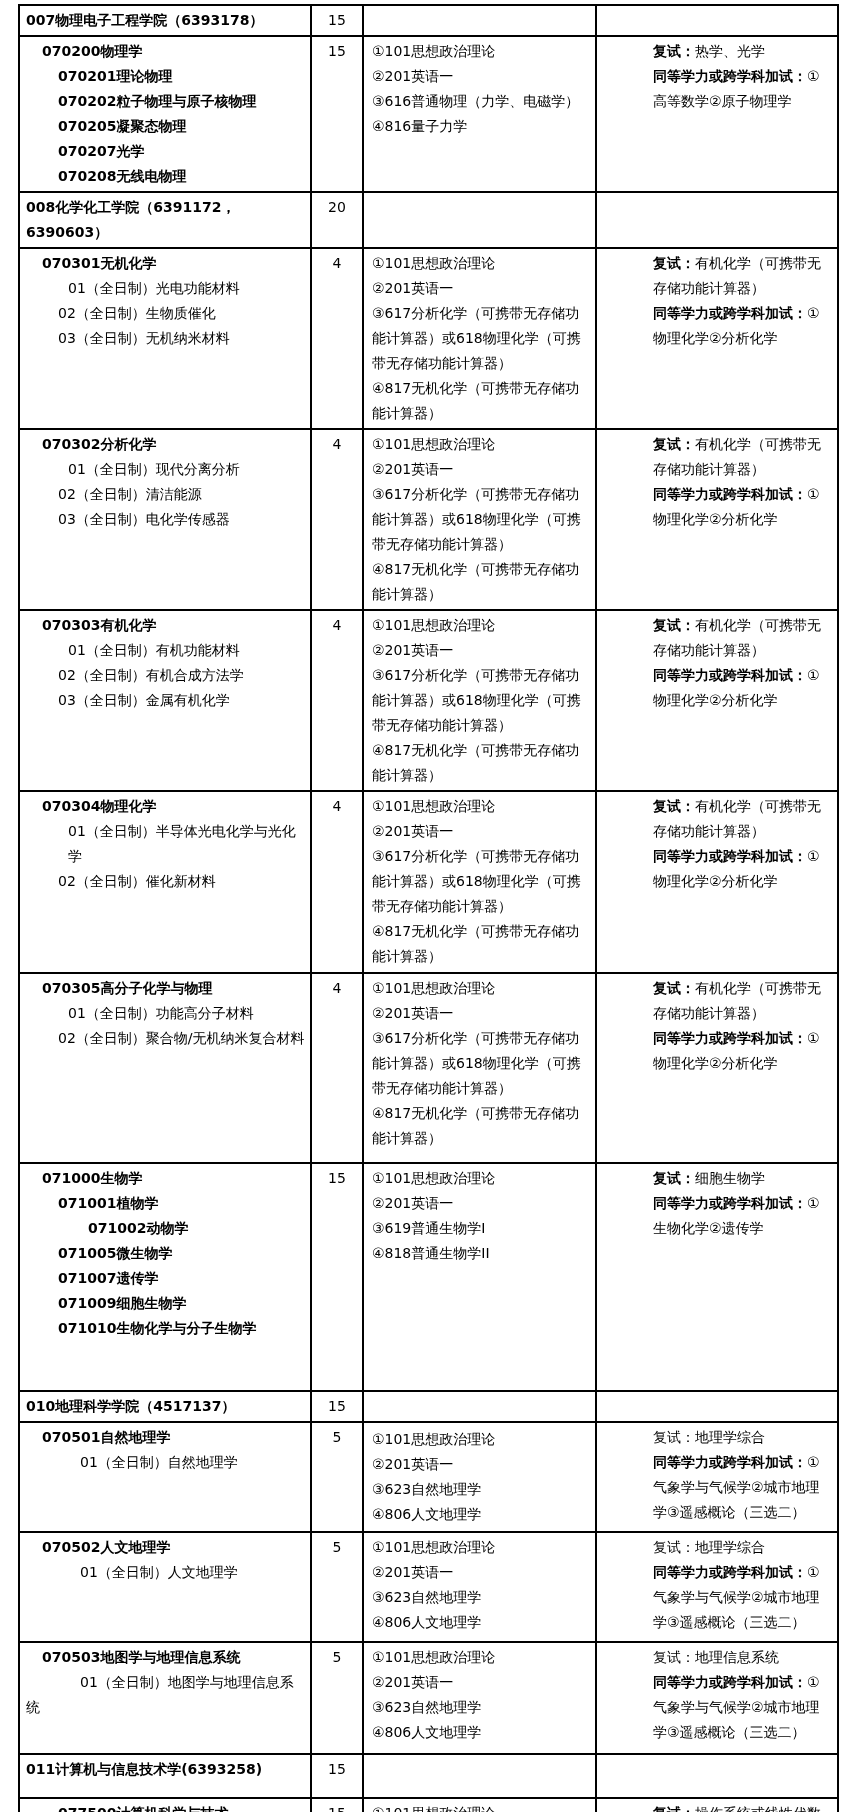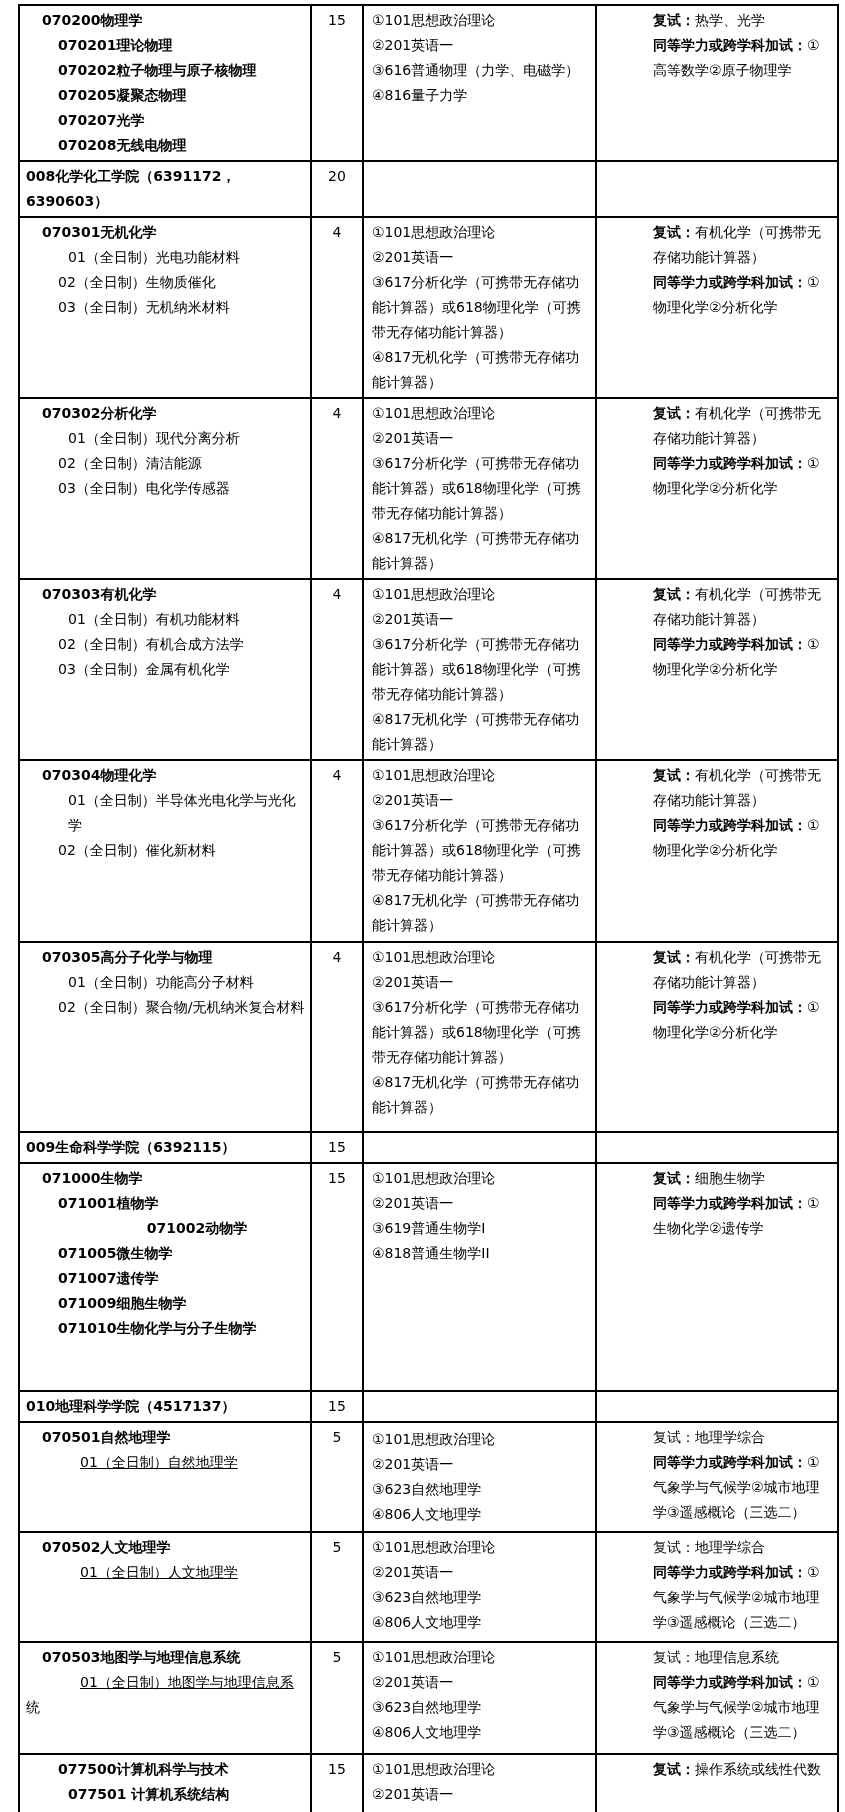--- a/index.html
+++ b/index.html
@@ -10,38 +10,48 @@
   td.c2{text-align:center;padding-left:0;padding-right:0;}
   td.c3{padding-left:8px;margin-left:19px;}
   td.c4{padding-left:8px;}
   td.vmid{vertical-align:middle;}
   .b{font-weight:bold;}
   .ln{white-space:normal;}
   .ind0{padding-left:2px;}
   .ind1{padding-left:18px;}
   .ind2{padding-left:34px;}
   .ind3{padding-left:44px;}
-  .ind4{padding-left:56px;text-decoration:underline;}
-  .ind5{padding-left:64px;text-align:center;}
+  .ind4{padding-left:56px;}
+  .ind5{padding-left:64px;}
   .sub{display:block;}
   .rt{display:block;margin-left:48px;}
 </style>
 </head>
 <body>
 
 <div class="wrap">
 <table>
   <colgroup>
     <col style="width:292px">
         <col style="width:52px">
         <col style="width:233px">
         <col style="width:242px">
   </colgroup>
 
   <tbody>
+        <tr style="height:26px">
+    <td class="c1">
+            <div class="ln ind0 b">007物理电子工程学院（6393178）</div>
+          </td>
+    <td class="c2">
+            <div>15</div>
+          </td>
+    <td class="c3"></td>
+    <td class="c4"></td>
+  </tr>
 
   <tr style="height:150px">
     <td class="c1">
       <div class="ln ind1 b">070200物理学</div>
       <div class="ln ind2 b">070201理论物理</div>
       <div class="ln ind2 b">070202粒子物理与原子核物理</div>
       <div class="ln ind2 b">070205凝聚态物理</div>
       <div class="ln ind2 b">070207光学</div>
       <div class="ln ind2 b">070208无线电物理</div>
     </td>
@@ -172,30 +182,20 @@
       <div class="sub">②201英语一</div>
       <div class="sub">③617分析化学（可携带无存储功能计算器）或618物理化学（可携带无存储功能计算器）</div>
       <div class="sub">④817无机化学（可携带无存储功能计算器）</div>
     </td>
     <td class="c4">
       <div class="rt"><span class="b">复试：</span><span>有机化学（可携带无存储功能计算器）</span></div>
       <div class="rt"><span class="b">同等学力或跨学科加试：</span><span>①物理化学②分析化学</span></div>
     </td>
   </tr>
 
-  <tr style="height:30px">
-    <td class="c1">
-            <div class="ln ind0 b">009生命科学学院（6392115）</div>
-          </td>
-    <td class="c2">
-            <div>15</div>
-          </td>
-    <td class="c3"></td>
-    <td class="c4"></td>
-  </tr>
 
   <tr style="height:228px">
     <td class="c1">
       <div class="ln ind1 b">071000生物学</div>
       <div class="ln ind2 b">071001植物学</div>
       <div class="ln ind5 b">071002动物学</div>
       <div class="ln ind2 b">071005微生物学</div>
       <div class="ln ind2 b">071007遗传学</div>
       <div class="ln ind2 b">071009细胞生物学</div>
       <div class="ln ind2 b">071010生物化学与分子生物学</div>
@@ -280,20 +280,30 @@
       <div class="sub">②201英语一</div>
       <div class="sub">③623自然地理学</div>
       <div class="sub">④806人文地理学</div>
     </td>
     <td class="c4">
       <div class="rt"><span>复试：</span><span>地理信息系统</span></div>
       <div class="rt"><span class="b">同等学力或跨学科加试：</span><span>①气象学与气候学②城市地理学③遥感概论（三选二）</span></div>
     </td>
   </tr>
 
+  <tr style="height:44px">
+    <td class="c1">
+            <div class="ln ind0 b">011计算机与信息技术学(6393258)</div>
+          </td>
+    <td class="c2">
+            <div>15</div>
+          </td>
+    <td class="c3"></td>
+    <td class="c4"></td>
+  </tr>
 
   <tr style="height:118px">
     <td class="c1">
       <div class="ln ind2 b">077500计算机科学与技术</div>
       <div class="ln ind3 b">077501 计算机系统结构</div>
 
     </td>
     <td class="c2">
             <div>15</div>
           </td>

